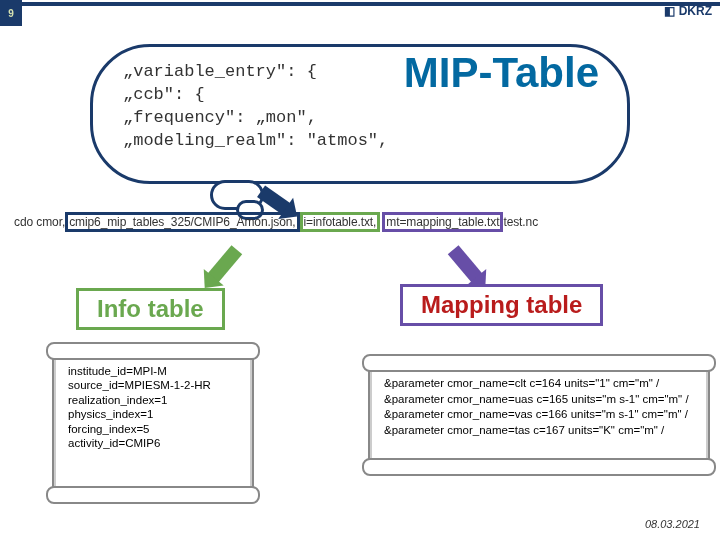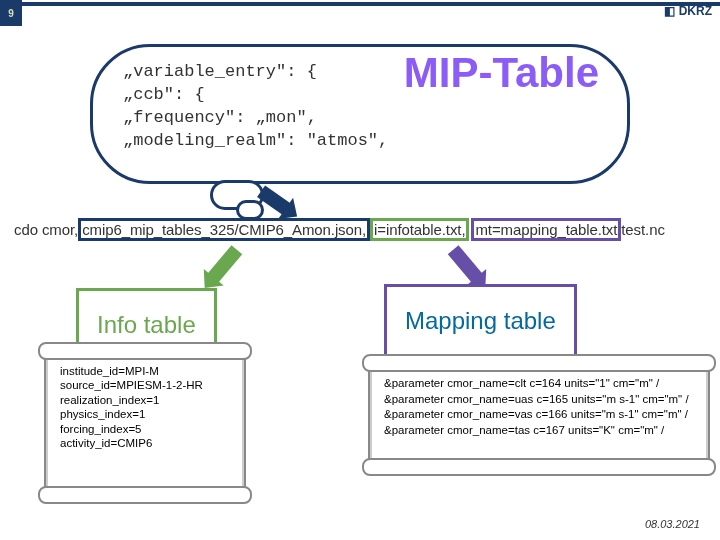--- a/index.html
+++ b/index.html
@@ -78,35 +78,35 @@
     background: #fff;
     border: 3px solid #1a3a6a;
     border-radius: 20px;
   }
   .mip-title {
     position: absolute;
     right: 28px;
     top: 2px;
     font-size: 42px;
     font-weight: bold;
-    color: #8b5cf6;
+    color: #0369a1;
     text-shadow: -1px -1px 0 #fff, 1px 1px 0 #fff;
     font-family: Arial, sans-serif;
   }
   .code {
     font-family: "Courier New", monospace;
     font-size: 17px;
     color: #333;
     line-height: 1.35;
   }
   .cmd-line {
     position: absolute;
-    top: 218px;
+    top: 212px;
     left: 14px;
-    font-size: 15px;
+    font-size: 12px;
     font-family: Arial, sans-serif;
     color: #333;
     letter-spacing: -0.1px;
   }
   .cmd-line span {
     display: inline-block;
   }
   .seg-info {
     border: 3px solid #6aa84f;
     padding: 0 1px;
@@ -130,34 +130,34 @@
   .arrow-blue::after{
     content:"";
     position:absolute;
     right:-10px; top:-6px;
     border-left:14px solid #1a3a6a;
     border-top:13px solid transparent;
     border-bottom:13px solid transparent;
   }
   .box-label {
     position: absolute;
-    font-weight: normal;
+    font-weight: bold;
     font-size: 24px;
-    padding: 20px 18px;
+    padding: 4px 18px;
     background: #fff;
   }
   .info-label {
     top: 288px; left: 76px;
     color: #6aa84f;
     border: 3px solid #6aa84f;
     text-shadow: -1px 0 #fff, 1px 0 #fff;
   }
   .map-label {
-    top: 284px; left: 384px;
-    color: #0369a1;
+    top: 284px; left: 400px;
+    color: #b91c1c;
     border: 3px solid #674ea7;
     text-shadow: -1px 0 #fff, 1px 0 #fff;
   }
   .arrow-green {
     position: absolute;
     top: 258px; left: 204px;
     width: 40px; height: 14px;
     background: #6aa84f;
     transform: rotate(-50deg);
   }
@@ -198,21 +198,21 @@
     position: absolute;
     left: -8px; right: -8px;
     height: 14px;
     background: #fff;
     border: 2px solid #888;
     border-radius: 8px;
   }
   .scroll::before { top: -10px; }
   .scroll::after { bottom: -10px; }
   .info-scroll {
-    top: 350px; left: 44px; width: 170px; height: 118px;
+    top: 350px; left: 52px; width: 170px; height: 118px;
     line-height: 1.25;
   }
   .map-scroll {
     top: 362px; left: 368px; width: 310px; height: 78px;
     line-height: 1.35;
   }
   .footer-date {
     position: absolute;
     right: 20px;
     bottom: 10px;

